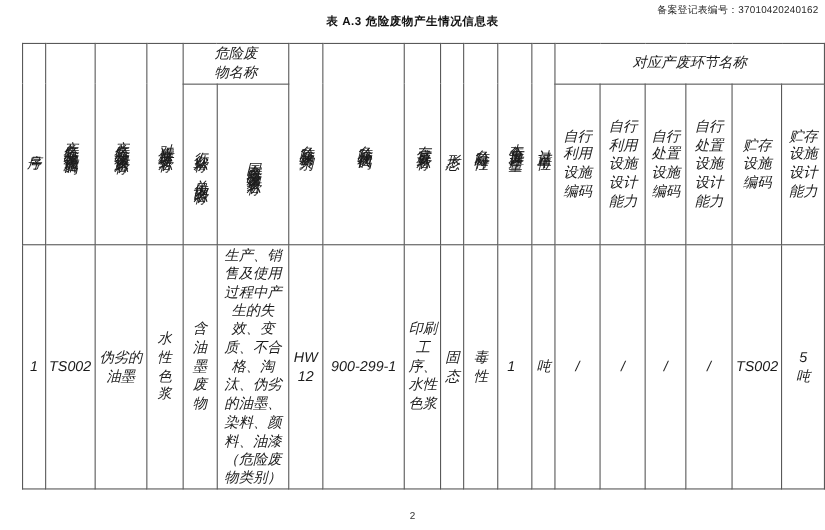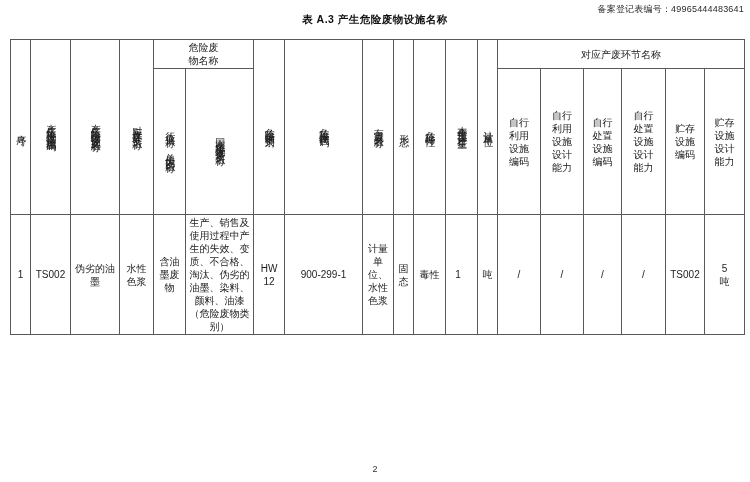--- a/index.html
+++ b/index.html
@@ -33,25 +33,26 @@
     width: 100%;
     text-align: center;
     font-size: 10.5px;
     font-weight: bold;
     color: #111;
     letter-spacing: 0.5px;
   }
   table.main {
     position: absolute;
     top: 39px;
-    left: 10px;
+    left: 20px;
     border-collapse: collapse;
     table-layout: fixed;
-    font-size: 10px;
+    font-size: 13px;
     color: #1c1c1c;
+    font-style: italic;
   }
   table.main th, table.main td {
     border: 1px solid #595959;
     font-weight: normal;
     padding: 1px 3px;
     vertical-align: middle;
     text-align: center;
     line-height: 1.3;
     overflow: hidden;
     word-break: normal;
@@ -84,22 +85,22 @@
     text-align: center;
     font-size: 9px;
     color: #333;
   }
 </style>
 </head>
 <body>
 
 <div class="page">
 
-  <div class="doc-number">备案登记表编号：49965444483641</div>
-  <div class="doc-title">表 A.3 产生危险废物设施名称</div>
+  <div class="doc-number">备案登记表编号：37010420240162</div>
+  <div class="doc-title">表 A.3 危险废物产生情况信息表</div>
 
   <table class="main">
     <colgroup>
       <col style="width:20px">
         <col style="width:40px">
         <col style="width:49px">
         <col style="width:34px">
       <col style="width:32px">
         <col style="width:68px">
         <col style="width:31px">
@@ -166,21 +167,21 @@
     <tbody>
       <tr class="drow">
         <td>1</td>
         <td>TS002</td>
         <td class="left">伪劣的油墨</td>
         <td>水性色浆</td>
         <td>含油墨废物</td>
         <td class="longtext">生产、销售及使用过程中产生的失效、变质、不合格、淘汰、伪劣的油墨、染料、颜料、油漆（危险废物类别）</td>
         <td>HW 12</td>
         <td>900-299-1</td>
-        <td>计量单位、水性色浆</td>
+        <td>印刷工序、水性色浆</td>
         <td>固态</td>
         <td>毒性</td>
         <td class="right" style="padding-right:10px">1</td>
         <td>吨</td>
         <td>/</td>
         <td>/</td>
         <td>/</td>
         <td>/</td>
         <td>TS002</td>
         <td class="right pre">5

